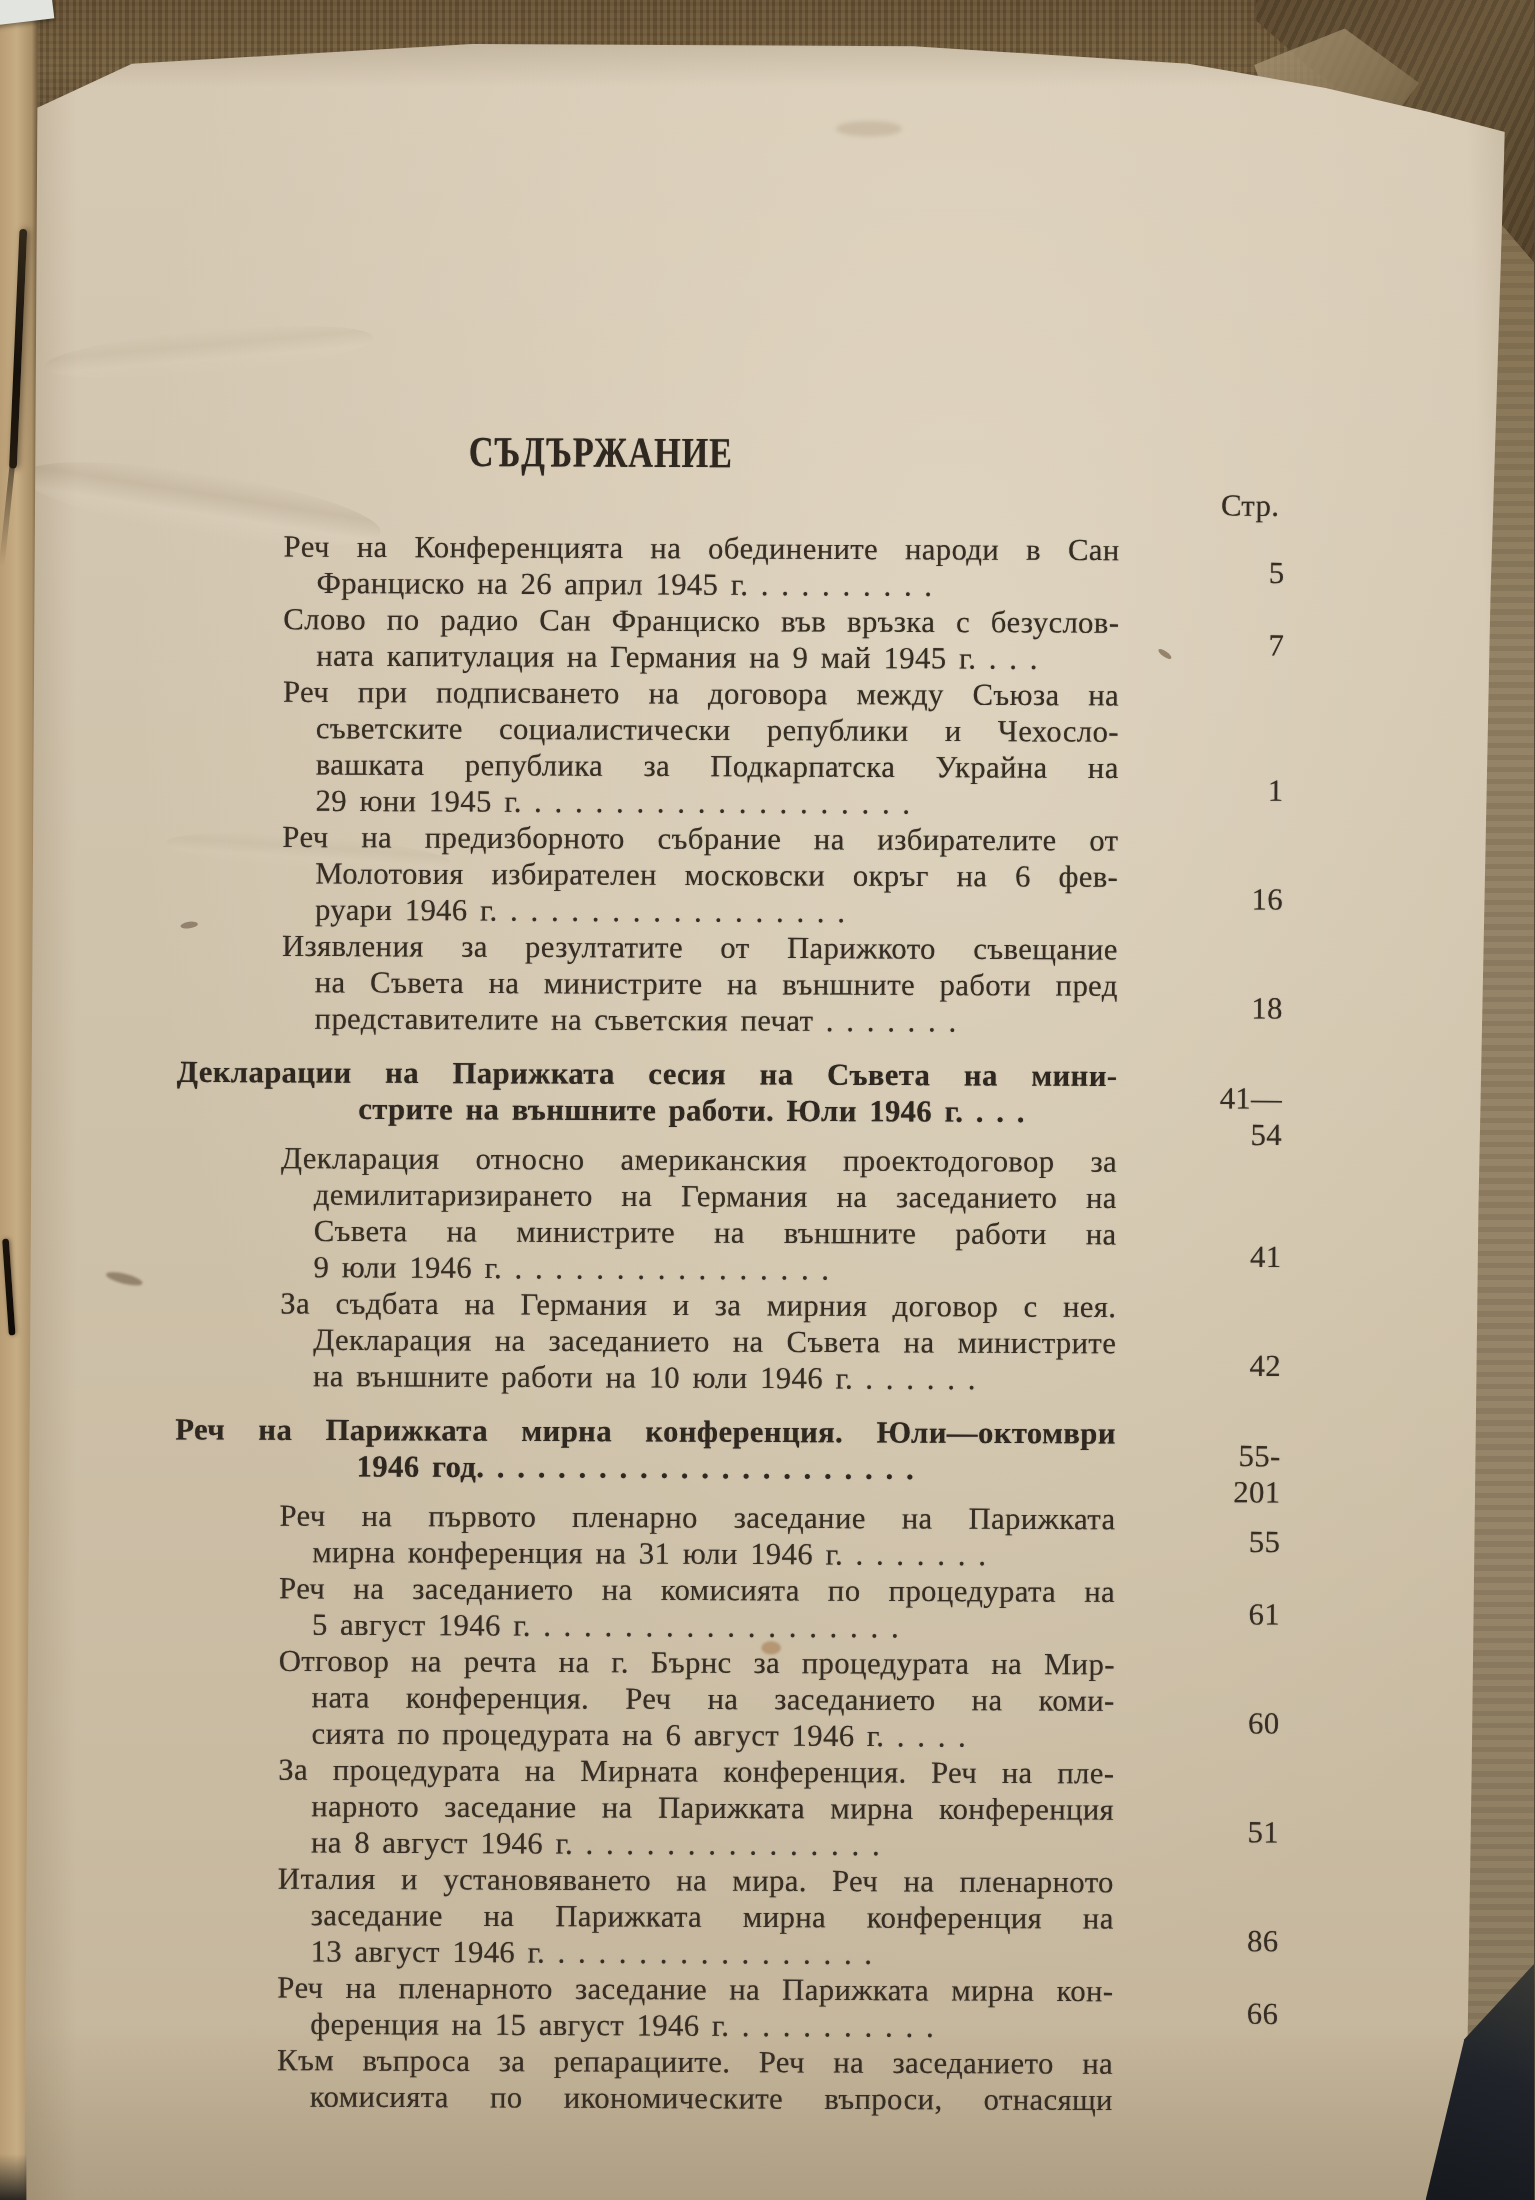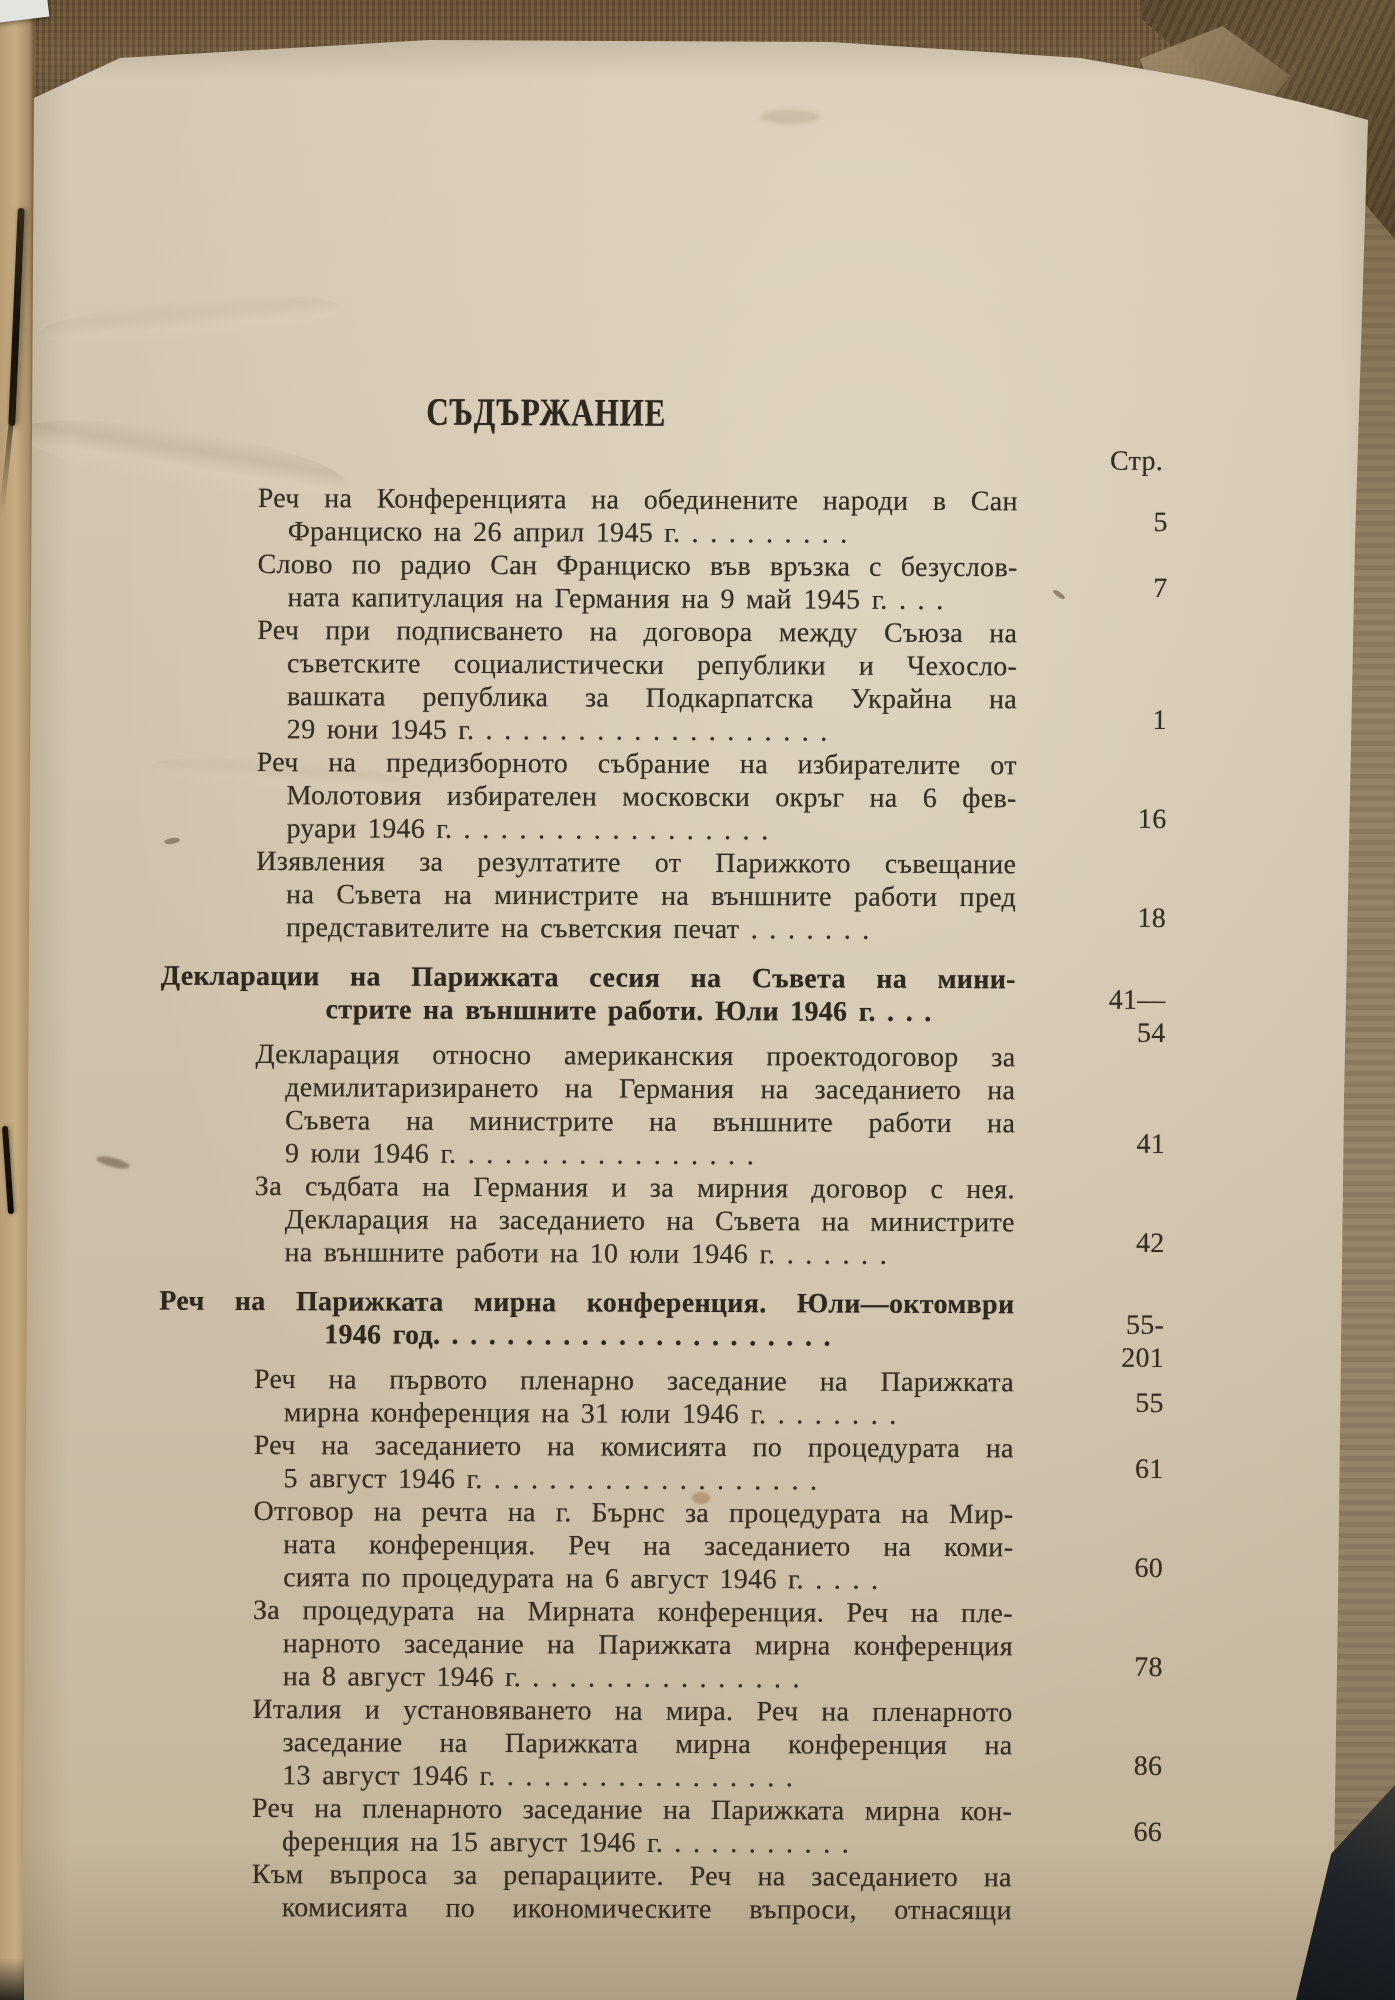--- a/index.html
+++ b/index.html
@@ -264,21 +264,21 @@
           </div>
           <div class="entry normal">
             <div class="line">
               <span class="txt">За процедурата на Мирната конференция. Реч на пле-</span>
             </div>
             <div class="line cont">
               <span class="txt">нарното заседание на Парижката мирна конференция</span>
             </div>
             <div class="line cont dots">
               <span class="txt">на 8 август 1946 г. . . . . . . . . . . . . . . .</span>
-              <span class="pagenum">78</span>
+              <span class="pagenum">51</span>
             </div>
           </div>
           <div class="entry normal">
             <div class="line">
               <span class="txt">Италия и установяването на мира. Реч на пленарното</span>
             </div>
             <div class="line cont">
               <span class="txt">заседание на Парижката мирна конференция на</span>
             </div>
             <div class="line cont dots">

